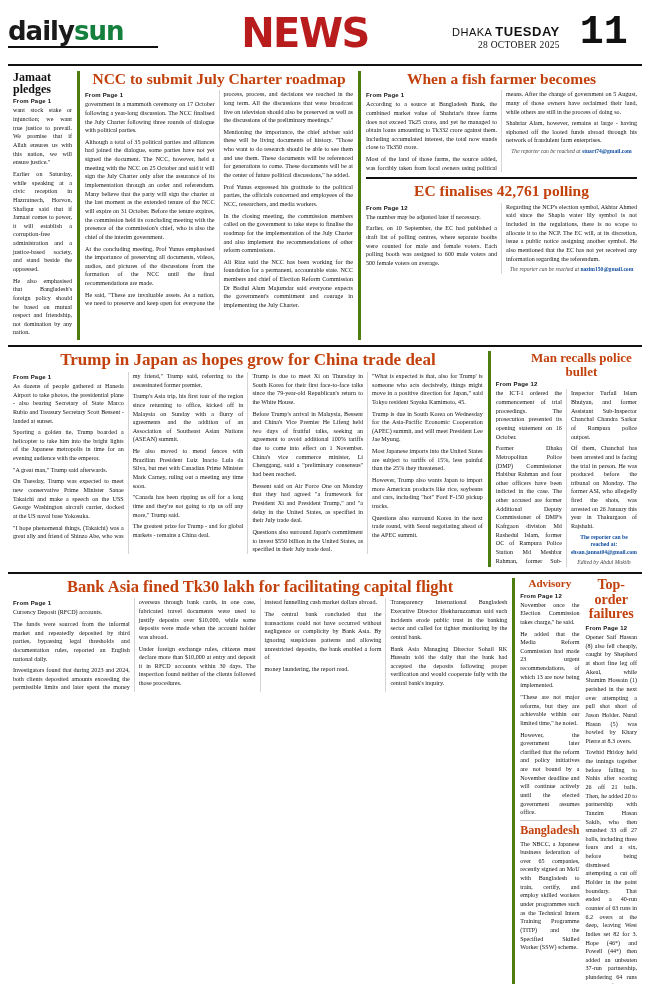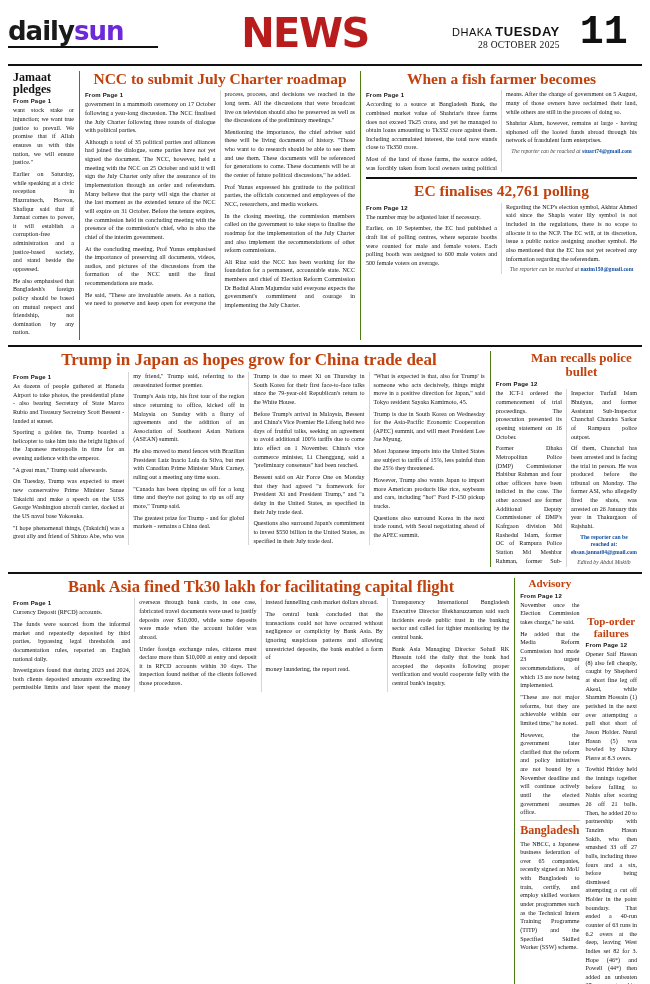--- a/index.html
+++ b/index.html
@@ -32,21 +32,21 @@
   }
   .logo-wrap { display:flex; flex-direction:column; align-items:flex-start; width: 150px;}
   .logo-text {
     font-family: "DejaVu Sans", sans-serif;
     font-weight: 700;
     font-size: 26px;
     letter-spacing: -1px;
     color: #1a1a1a;
     line-height: 1;
   }
-  .logo-text .sun { color: #6d28d9; }
+  .logo-text .sun { color: #15803d; }
   .logo-rule { width: 100%; height: 2px; background: #111; margin-top: 2px; }
   .news-word {
     font-family: "DejaVu Sans", sans-serif;
     font-weight: 700;
     font-size: 40px;
     letter-spacing: -1.5px;
     color: #b91c1c;
     flex: 1;
     text-align: center;
   }
@@ -72,21 +72,21 @@
     color: #111;
   }
 
   
   .grid {
     display: grid;
     grid-template-columns: 72px 1fr 1fr 1fr 1fr;
     gap: 0px;
     margin-top: 5px;
   }
-  .col { padding: 0 5px; border-right: 1px solid #4d7c0f; }
+  .col { padding: 0 5px; border-right: 3px solid #4d7c0f; }
   .col:last-child { border-right: none; }
 
   .headline {
     font-family: "Liberation Serif", serif;
     font-weight: 700;
     color: #c2410c;
     line-height: 1.05;
     margin: 0 0 3px 0;
     text-align: center;
   }
@@ -269,21 +269,21 @@
           <div class="byline">From Page 12</div>
           <p class="body">November once the Election Commission takes charge," he said.</p>
           <p class="body">He added that the Media Reform Commission had made 23 urgent recommendations, of which 13 are now being implemented.</p>
           <p class="body">"These are not major reforms, but they are achievable within our limited time," he noted.</p>
           <p class="body">However, the government later clarified that the reform and policy initiatives are not bound by a November deadline and will continue actively until the elected government assumes office.</p>
           <div class="rule-thin"></div>
           <h3 class="headline" style="font-size:12px;">Bangladesh</h3>
           <p class="body">The NBCC, a Japanese business federation of over 65 companies, recently signed an MoU with Bangladesh to train, certify, and employ skilled workers under programmes such as the Technical Intern Training Programme (TITP) and the Specified Skilled Worker (SSW) scheme.</p>
         </div>
         <div>
-          <h3 class="headline" style="font-size:11px;margin-top:38px;">Top-order failures</h3>
+          <h3 class="headline" style="font-size:14px;">Top-order failures</h3>
           <div class="byline">From Page 12</div>
           <p class="body">Opener Saif Hassan (8) also fell cheaply, caught by Shepherd at short fine leg off Akeal, while Shamim Hossain (1) perished in the next over attempting a pull shot short of Jason Holder. Nurul Hasan (5) was bowled by Khary Pierre at 8.3 overs.</p>
           <p class="body">Towhid Hridoy held the innings together before falling to Nahis after scoring 26 off 21 balls. Then, he added 20 to partnership with Tanzim Hasan Sakib, who then smashed 33 off 27 balls, including three fours and a six, before being dismissed attempting a cut off Holder in the point boundary. That ended a 40-run counter of 63 runs in 6.2 overs at the deep, leaving West Indies set 82 for 3. Hope (46*) and Powell (44*) then added an unbeaten 37-run partnership, plundering 64 runs in the last five overs. Tuskin Ahmed was Bangladesh's pick of the bowlers, finishing with 3/27.</p>
           <p class="body">Ahmeda (34 off 27) and King (33 off 16) fell in quick succession, followed by Sherfane Rutherford for a duck, leaving West Indies at 82 for 3. Hope (46*) and Powell (44*) then added an unbeaten 37-run partnership, plundering 64 runs in the last five overs. Tuskin Ahmed was Bangladesh's pick of the bowlers, finishing with 3 for 16.</p>
 
         </div>
       </div>
     </div>
   </div>
 

